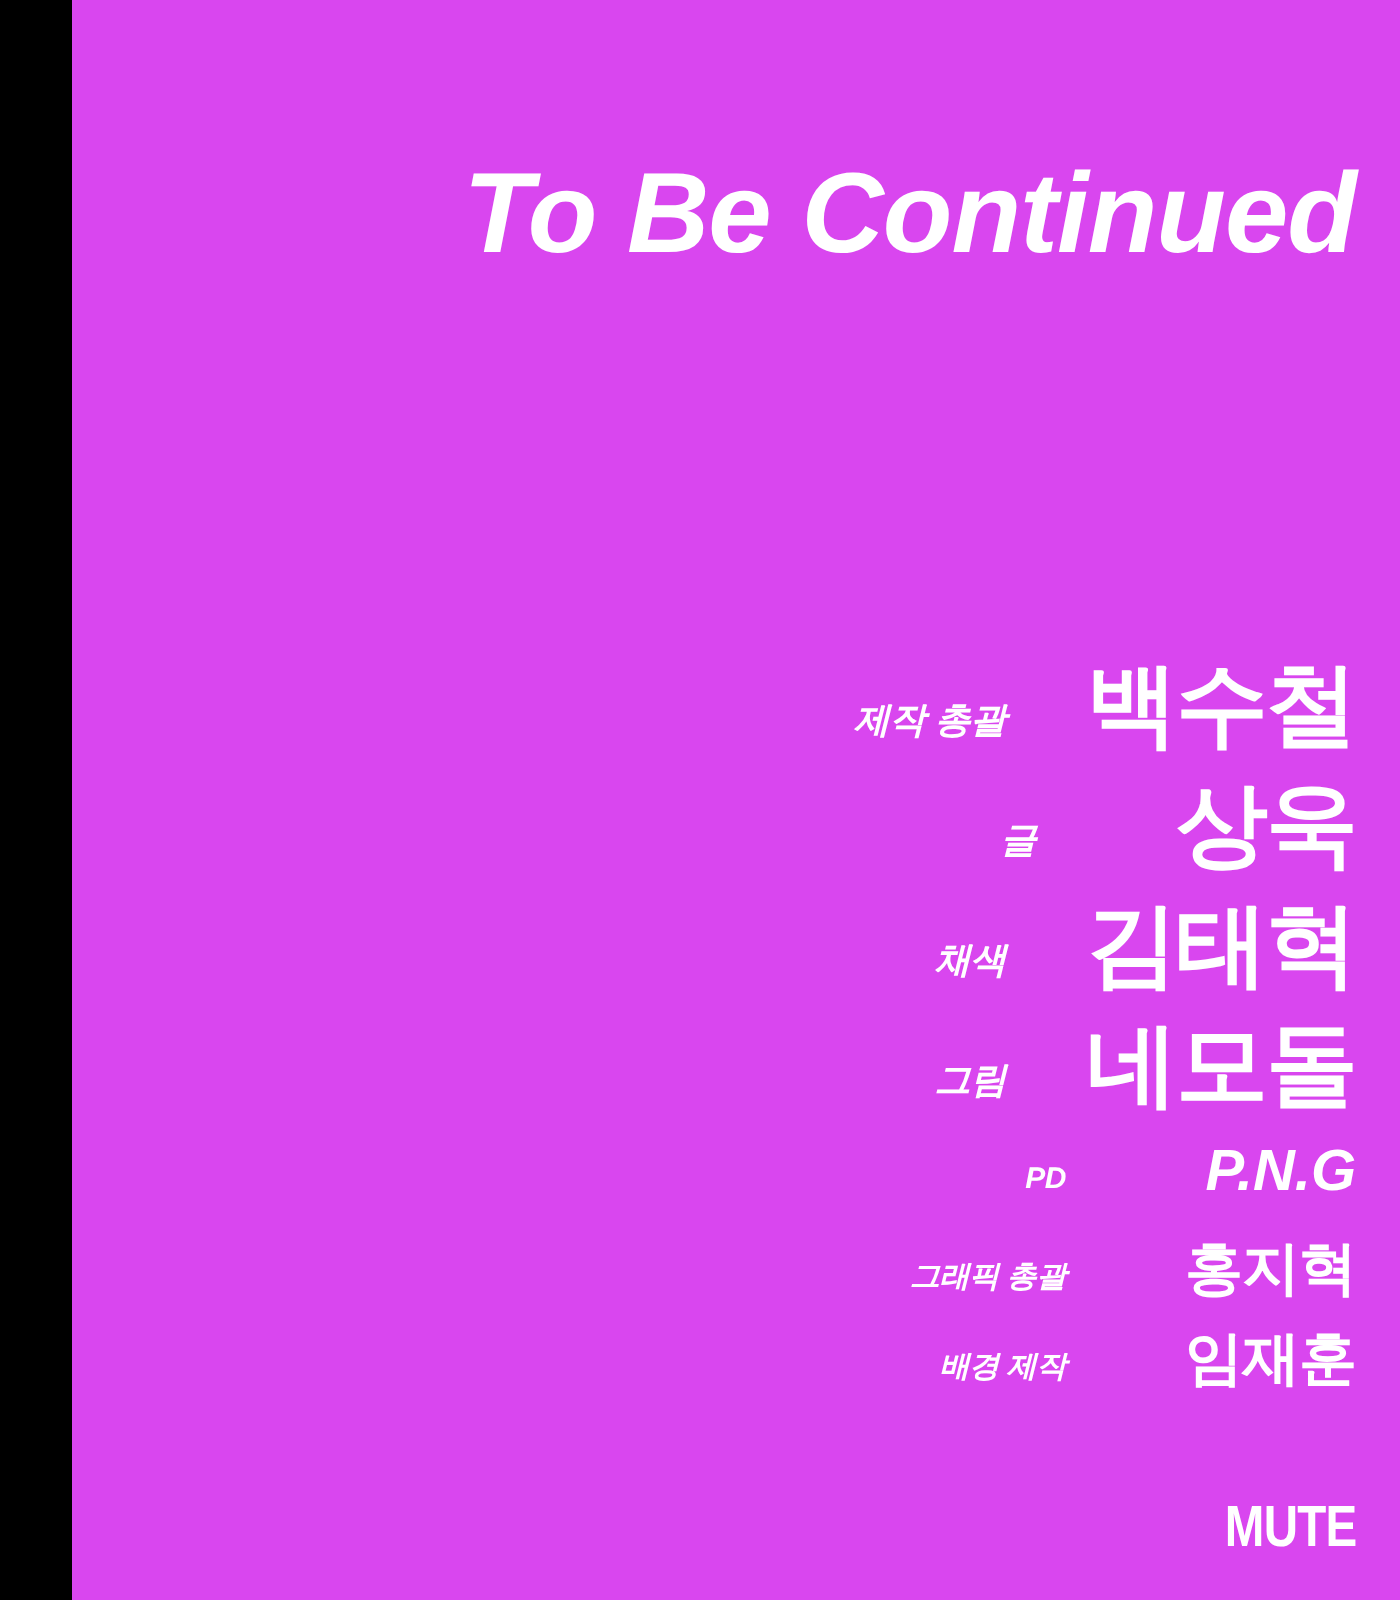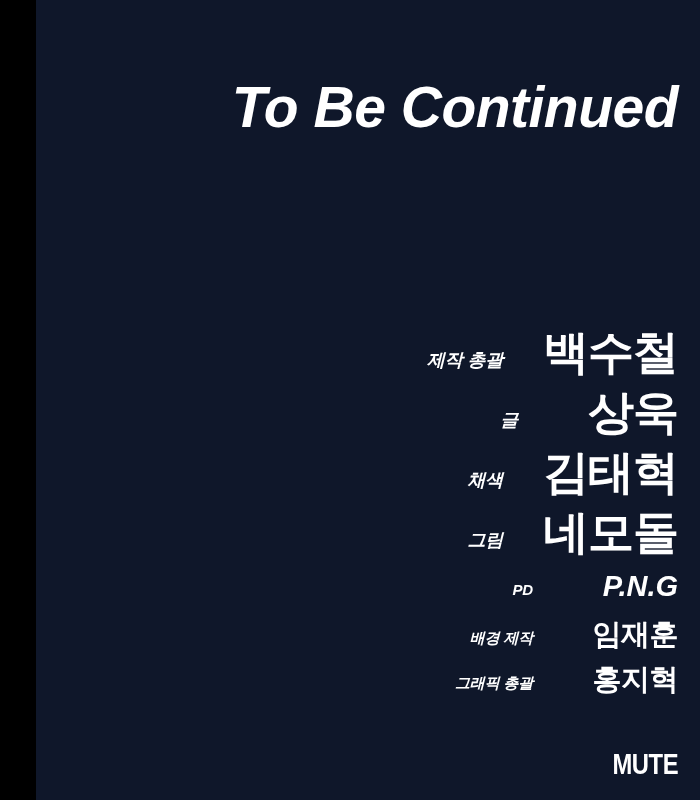--- a/index.html
+++ b/index.html
@@ -12,21 +12,21 @@
     height: 800px;
     position: relative;
     overflow: hidden;
     font-family: "Liberation Sans", sans-serif;
     color: #ffffff;
   }
 
   #page {
     position: absolute;
     inset: 0;
-    background: #0f172a;
+    background: #d946ef;
     margin-left: 36px;
   }
 
   
   .title {
     position: absolute;
     left: 0;
     right: 22px;
     top: 78px;
     text-align: right;
@@ -157,26 +157,26 @@
   </div>
 
   <div class="credits credits-sub">
 
     <div class="credit-row">
       <span class="role">PD</span>
       <span class="name latin">P.N.G</span>
     </div>
 
     <div class="credit-row">
-      <span class="role">배경 제작</span>
-      <span class="name">임재훈</span>
+      <span class="role">그래픽 총괄</span>
+      <span class="name">홍지혁</span>
     </div>
 
     <div class="credit-row">
-      <span class="role">그래픽 총괄</span>
-      <span class="name">홍지혁</span>
+      <span class="role">배경 제작</span>
+      <span class="name">임재훈</span>
     </div>
 
   </div>
 
   <div class="logo">MUTE</div>
 
 </div>
 
 </body></html>

